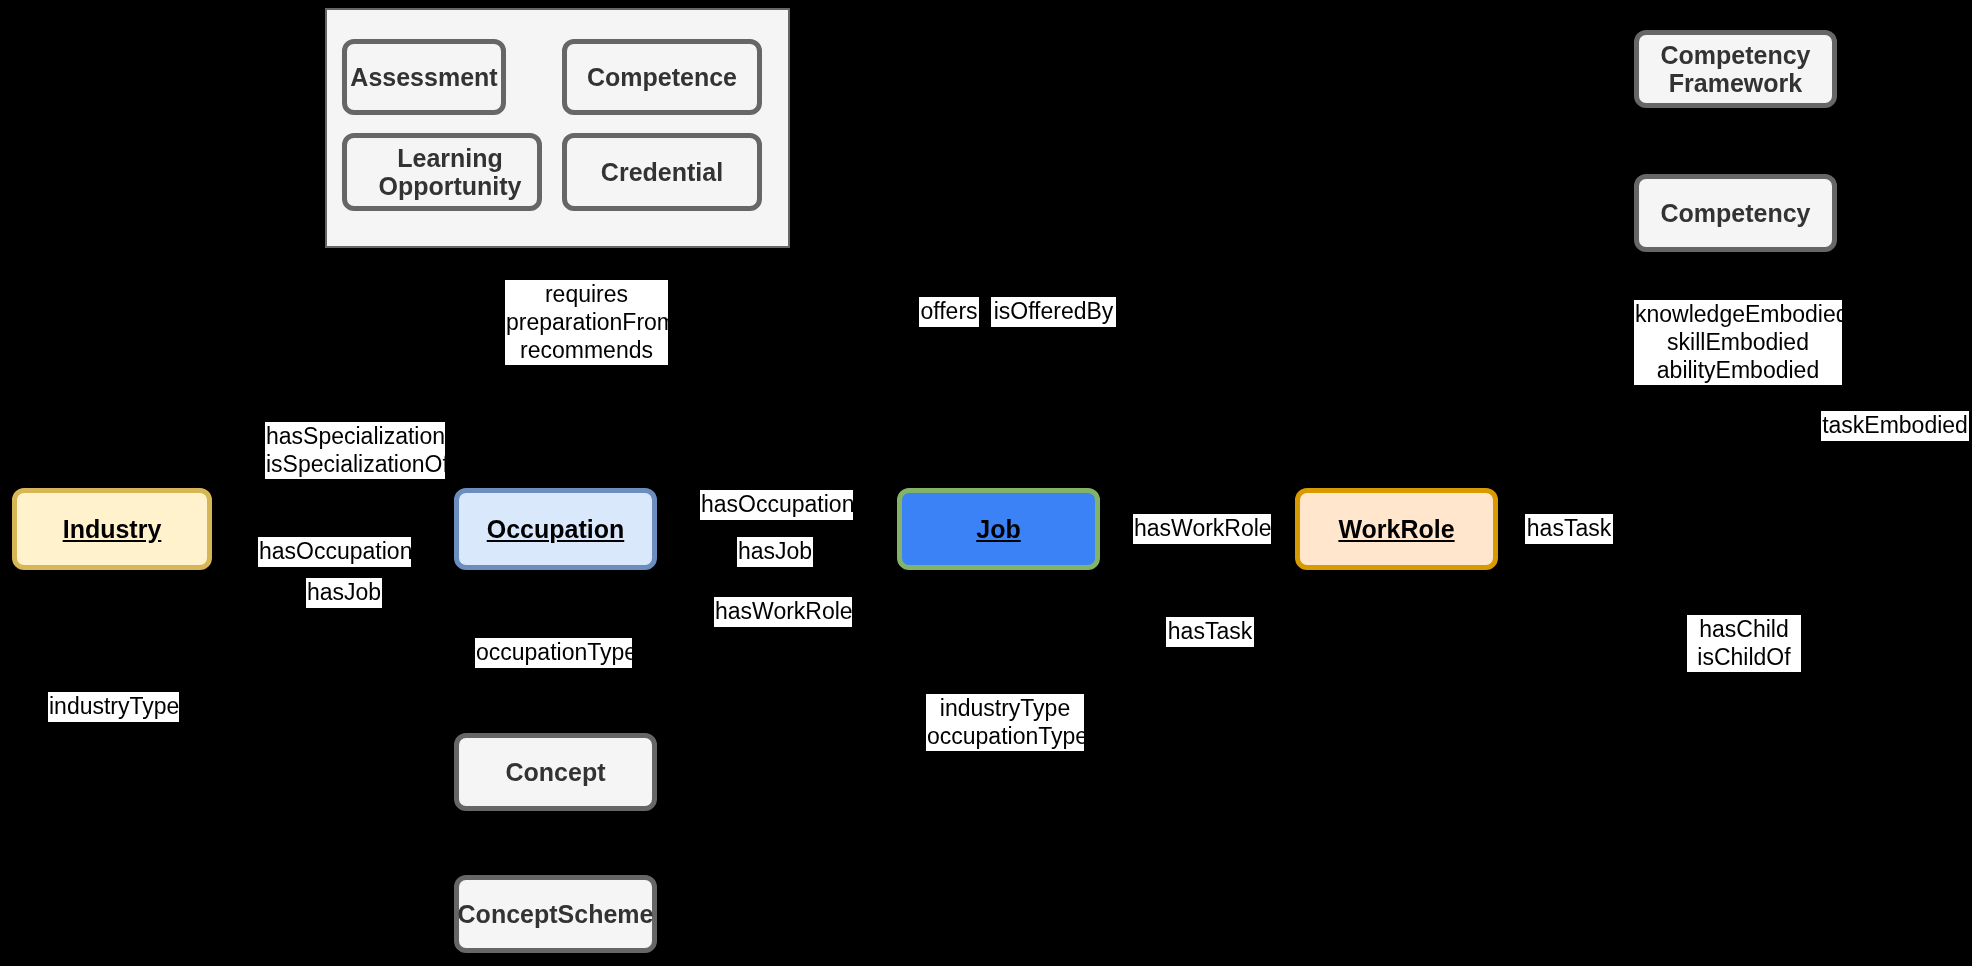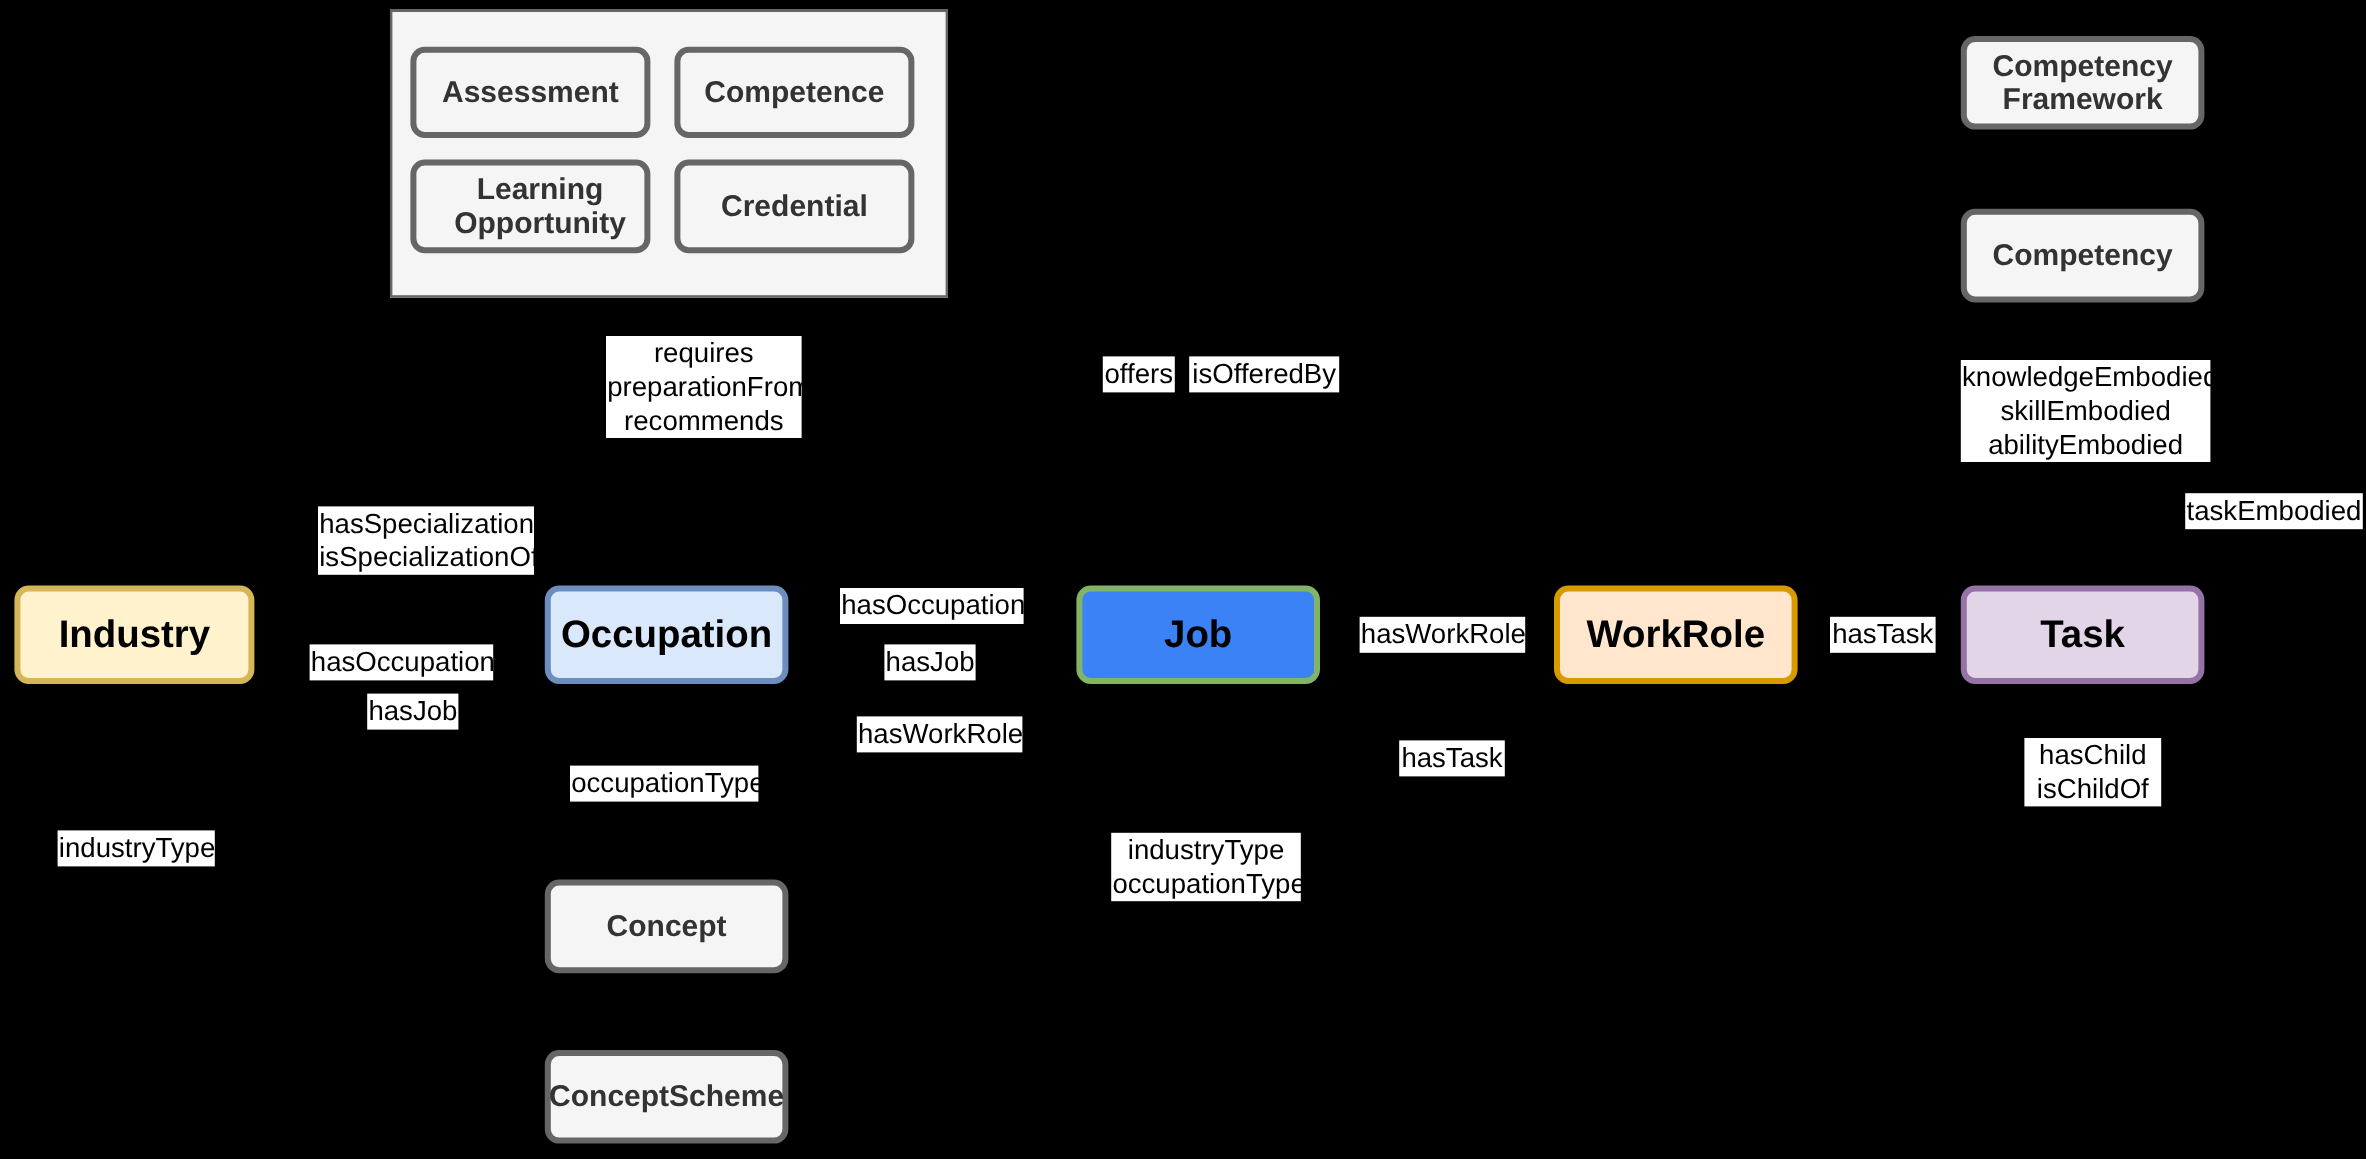--- a/index.html
+++ b/index.html
@@ -40,22 +40,23 @@
     border-width: 5px;
     color: #333333;
     font-weight: bold;
     font-size: 25px;
   }
 
   
   .node.colored {
     border-width: 5px;
     font-weight: bold;
-    font-size: 32px;
+    font-size: 25px;
     color: #000000;
+    text-decoration: underline;
   }
   .node.yellow  { background: #fff2cc; border-color: #d6b656; }
   .node.blue    { background: #dae8fc; border-color: #6c8ebf; border-radius: 12px; }
   .node.green   { background: #3b82f6; border-color: #82b366; justify-content: center; }
   .node.orange  { background: #ffe6cc; border-color: #d79b00; }
   .node.purple  { background: #e1d5e7; border-color: #9673a6; }
 
   
   .group-box {
     position: absolute;
@@ -77,21 +78,21 @@
     box-sizing: border-box;
   }
 </style>
 </head>
 <body>
 
 <div id="canvas">
 
   <div class="group-box" style="left:325px; top:8px; width:465px; height:240px;"></div>
 
-  <div class="node grey" style="left:342px; top:39px; width:200px; height:76px;">
+  <div class="node grey" style="left:342px; top:39px; width:164px; height:76px;">
     <span>Assessment</span>
   </div>
 
   <div class="node grey" style="left:562px; top:39px; width:200px; height:76px;">
     <span>Competence</span>
   </div>
 
   <div class="node grey" style="left:342px; top:133px; width:200px; height:78px;padding-left:16px;">
     <span>Learning
 Opportunity</span>
@@ -120,23 +121,20 @@
   </div>
 
   <div class="node colored green" style="left:897px; top:488px; width:203px; height:82px;">
     <span>Job</span>
   </div>
 
   <div class="node colored orange" style="left:1295px; top:488px; width:203px; height:82px;">
     <span>WorkRole</span>
   </div>
 
-  <div class="node colored purple" style="left:1634px; top:488px; width:203px; height:82px;">
-    <span>Task</span>
-  </div>
 
   <div class="node grey" style="left:454px; top:733px; width:203px; height:78px;">
     <span>Concept</span>
   </div>
 
   <div class="node grey" style="left:454px; top:875px; width:203px; height:78px;">
     <span>ConceptScheme</span>
   </div>
 
   <div class="edge-label" style="left:477px; top:280px; width:163px; height:85px;margin-left:28px;">requires

